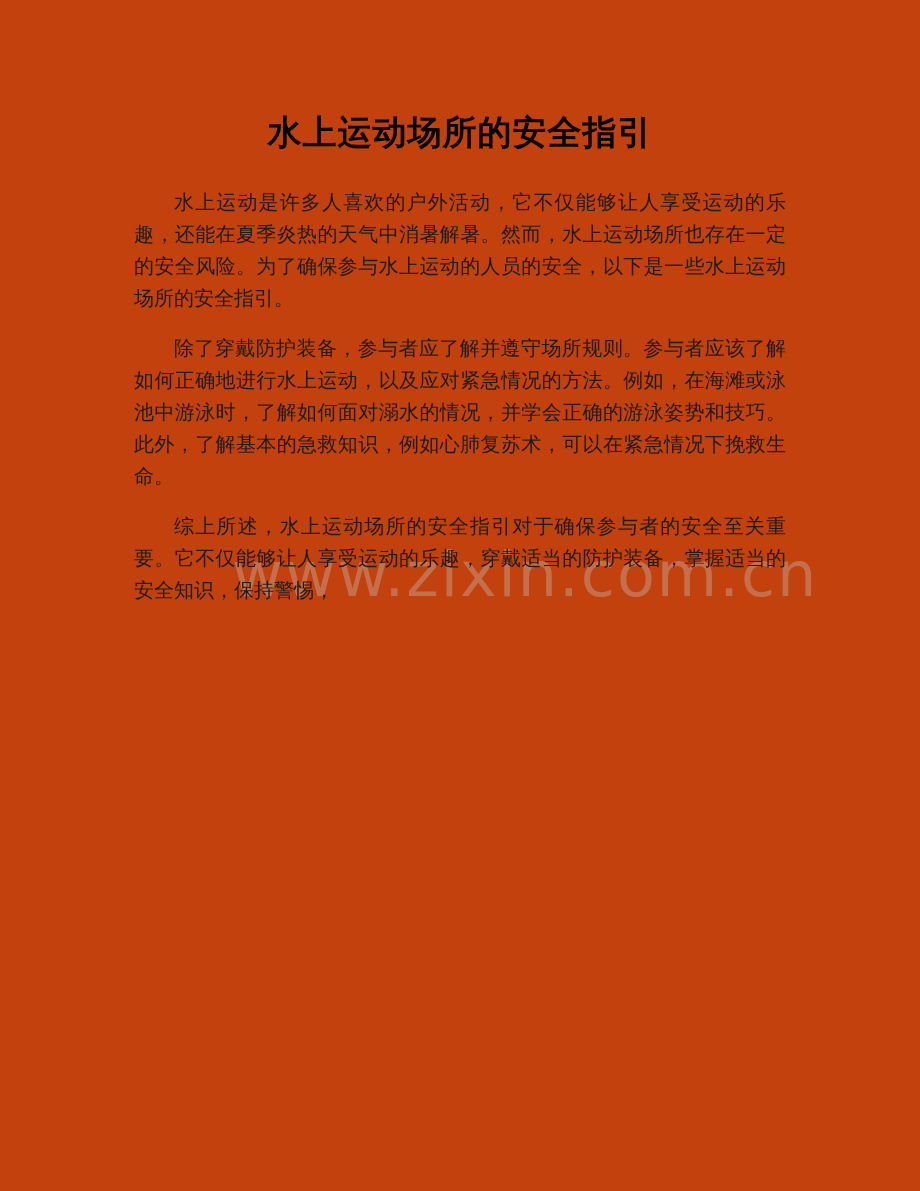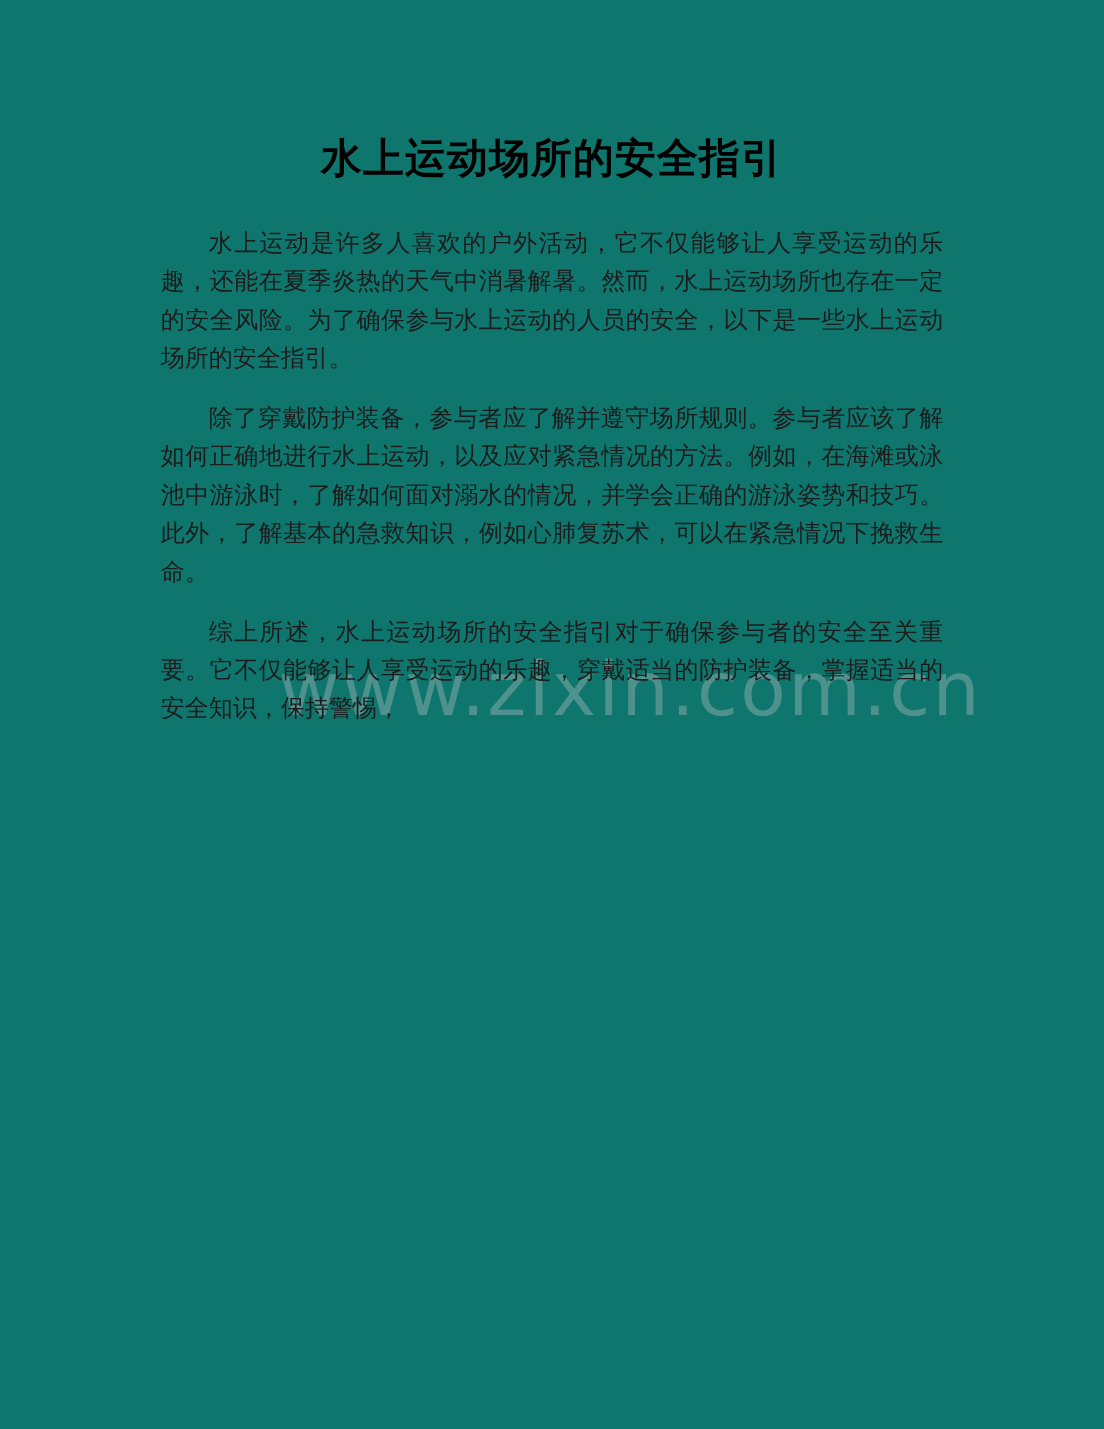--- a/index.html
+++ b/index.html
@@ -13,21 +13,21 @@
       overflow: hidden;
       position: relative;
       color: #1a1a1a;
     }
     .page {
       position: absolute;
       left: 0;
       top: 0;
       width: 920px;
       height: 1191px;
-      background: #0f766e;
+      background: #c2410c;
     }
     .doc-title {
       position: absolute;
       left: 0;
       top: 110px;
       width: 920px;
       text-align: center;
       font-family: "DejaVu Sans", "Liberation Sans", sans-serif;
       font-weight: bold;
       font-size: 34px;

